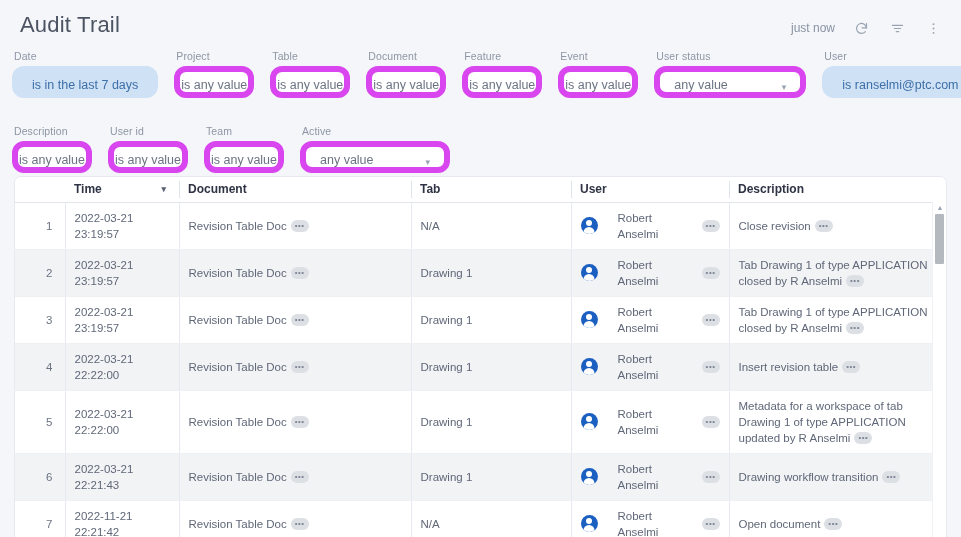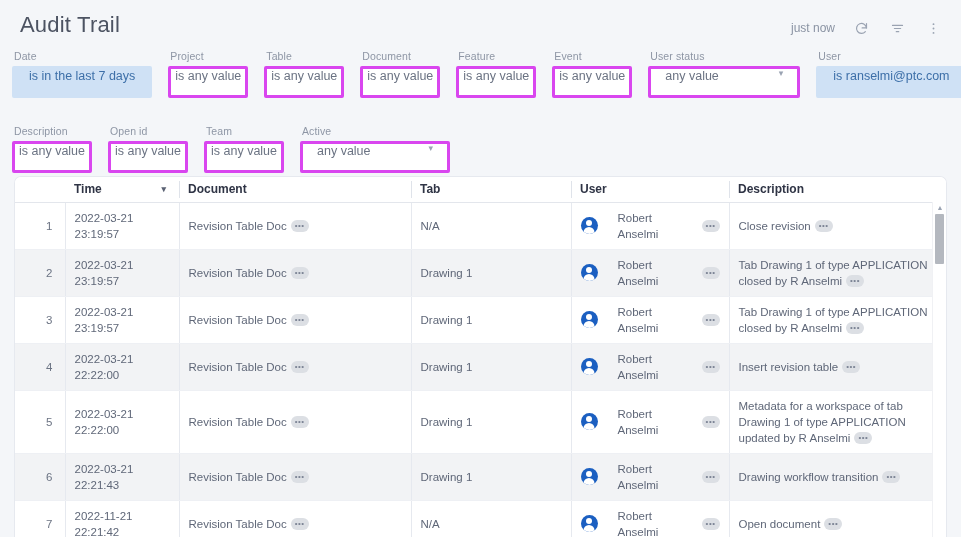--- a/index.html
+++ b/index.html
@@ -34,23 +34,23 @@
     padding: 10px 20px 0 12px;
     display: flex; flex-wrap: wrap; gap: 16px 16px;
   }
   .filter-row { display: flex; gap: 16px; }
   .filter { display: flex; flex-direction: column; }
   .filter-label {
     font-size: 10.5px; color: #8e96a5; margin-bottom: 4px; padding-left: 2px;
     letter-spacing: .1px;
   }
   .chip {
-    height: 32px; border-radius: 2px; display: flex; align-items: flex-start;
+    height: 32px; border-radius: 12px; display: flex; align-items: flex-end;
     padding: 0 14px; font-size: 12.5px; white-space: nowrap;
-    border: 3px solid #d946ef; background: #ffffff; color: #6b7383; cursor: pointer;
+    border: 6px solid #d946ef; background: #ffffff; color: #6b7383; cursor: pointer;
   }
   .chip.active { background: #cfe1f5; border-color: #cfe1f5; color: #3d6fa8; }
   .chip.select { justify-content: space-between; gap: 10px; }
   .chip.select .caret { color: #9aa3b2; font-size: 9px; line-height: 1; }
   .w-date   { min-width: 124px; justify-content: center; }
   .w-std    { width: 80px; justify-content: center; }
   .w-user   { min-width: 150px; justify-content: center; }
   .w-sel    { width: 150px; }
   .w-sel2   { width: 152px; }
 
@@ -214,21 +214,21 @@
         </div>
       </div>
     <div class="filter-row" id="filter-row-2" style="margin-top:11px;width:100%">
         <div class="filter">
           <div class="filter-label">Description</div>
           <div class="chip w-std">
             <span>is any value</span>
           </div>
         </div>
         <div class="filter">
-          <div class="filter-label">Open id</div>
+          <div class="filter-label">User id</div>
           <div class="chip w-std">
             <span>is any value</span>
           </div>
         </div>
         <div class="filter">
           <div class="filter-label">Team</div>
           <div class="chip w-std">
             <span>is any value</span>
           </div>
         </div>

